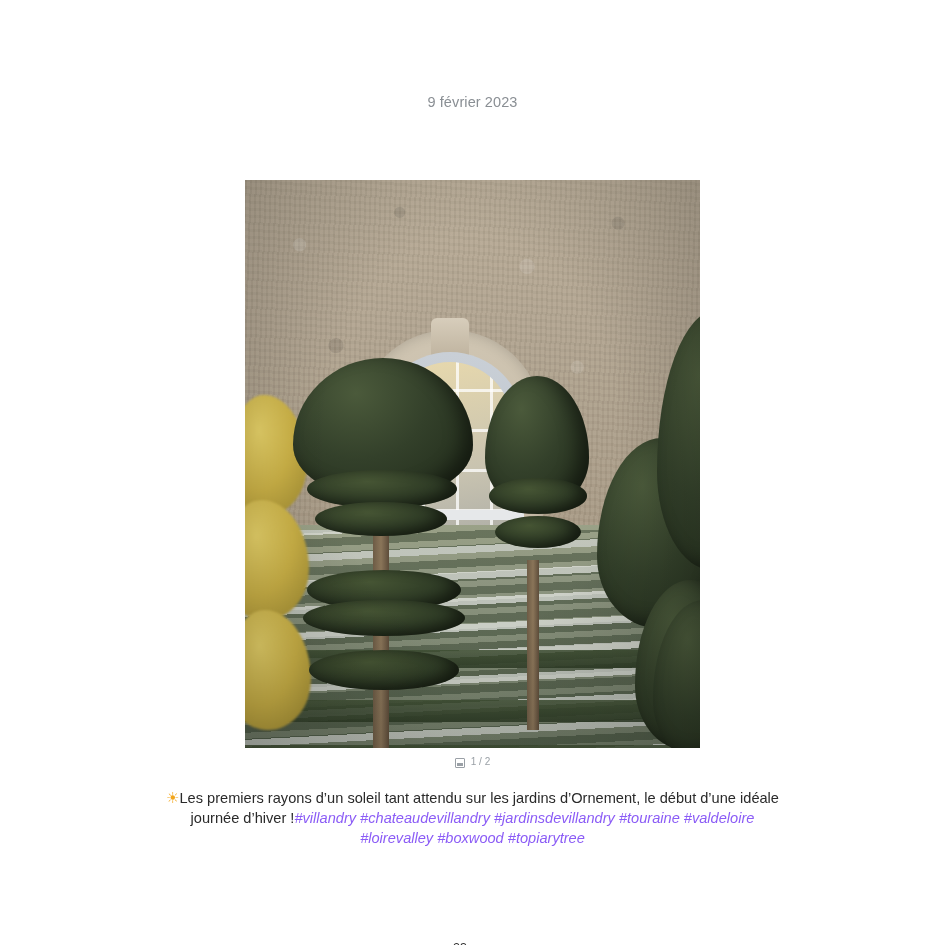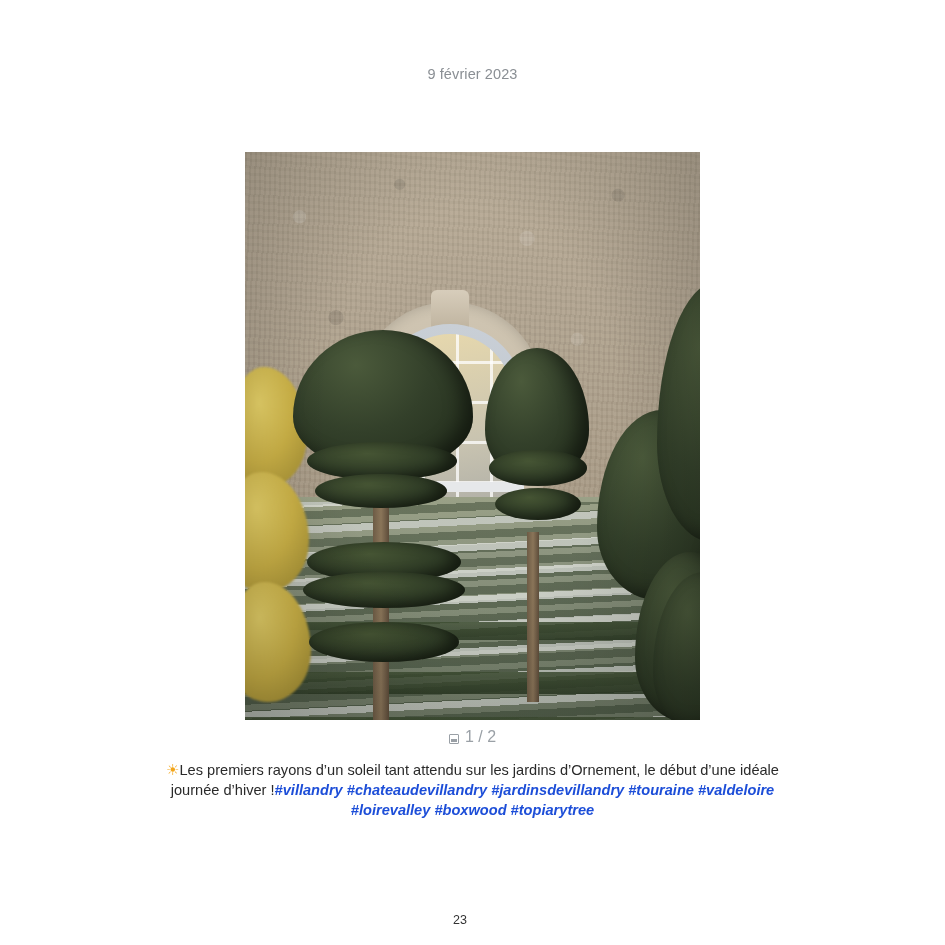--- a/index.html
+++ b/index.html
@@ -14,20 +14,21 @@
     color: #222222;
     overflow: hidden;
     position: relative;
   }
 
   .page {
     width: 945px;
     height: 668px;
     position: relative;
     box-sizing: border-box;
+    margin-top: 28px;
   }
 
   .post-date {
     position: absolute;
     top: 66px;
     left: 0;
     width: 945px;
     text-align: center;
     font-size: 14.5px;
     color: #8a8f94;
@@ -179,21 +180,21 @@
   .carousel-indicator {
     position: absolute;
     top: 728px;
     left: 0;
     width: 945px;
     display: flex;
     justify-content: center;
     align-items: center;
     gap: 5px;
     color: #9aa0a6;
-    font-size: 16px;
+    font-size: 10px;
   }
   .carousel-icon {
     display: inline-block;
     width: 11px;
     height: 11px;
     position: relative;
   }
   .carousel-icon::before {
     content: "";
     position: absolute;
@@ -219,23 +220,23 @@
     text-align: center;
     font-size: 14.6px;
     line-height: 20px;
     color: #2a2a2a;
   }
   .sun-emoji {
     color: #f2a51a;
     font-size: 15px;
   }
   .hashtags {
-    font-weight: bold;
+    font-weight: normal;
     font-style: italic;
-    color: #1d4ed8;
+    color: #8b5cf6;
   }
 
   .page-number {
     position: absolute;
     left: 0;
     top: 913px;
     width: 920px;
     text-align: center;
     font-size: 12.5px;
     color: #333333;

